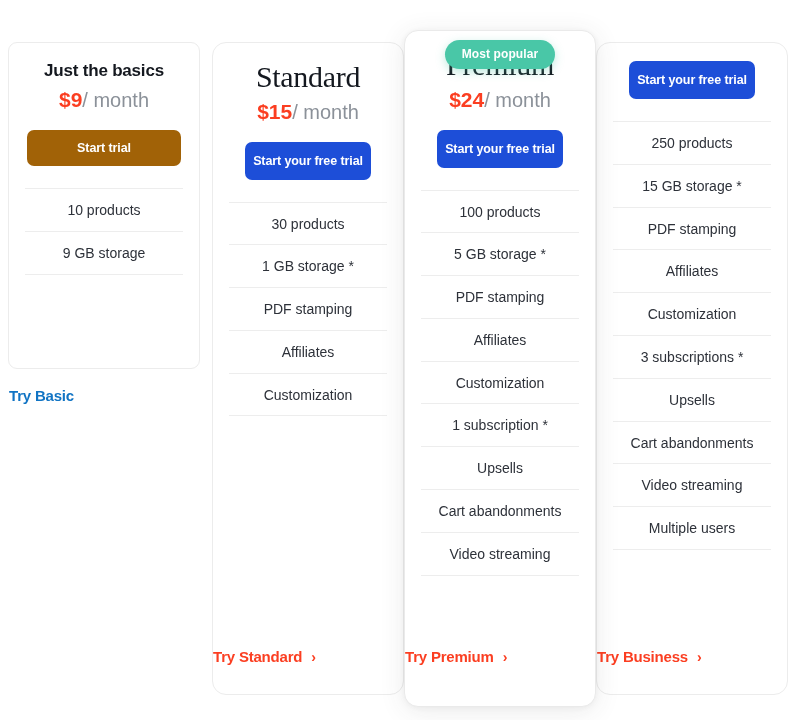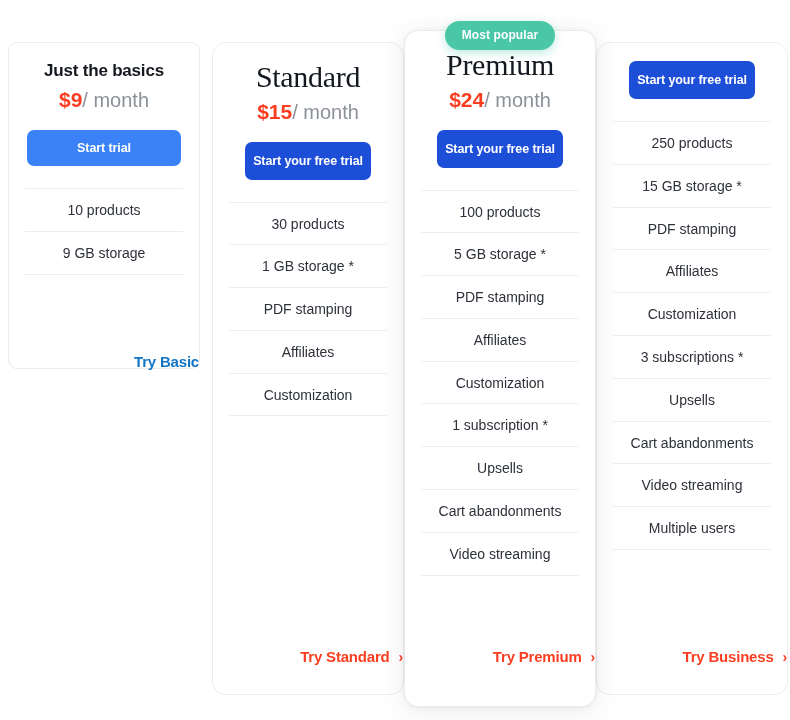--- a/index.html
+++ b/index.html
@@ -39,20 +39,21 @@
   .badge {
     background: #49c7a7;
     color: #ffffff;
     font-size: 12px;
     font-weight: bold;
     letter-spacing: 0.1px;
     padding: 7px 17px 8px;
     border-radius: 999px;
     box-shadow: 0 3px 10px rgba(73,199,167,0.35);
     white-space: nowrap;
+    margin-top: 19px;
   }
 
   .head { padding: 18px 10px 0; text-align: center; }
   .title-sans {
     font-family: "Liberation Sans", sans-serif;
     font-weight: bold;
     font-size: 17px;
     color: #14181f;
     letter-spacing: -0.2px;
   }
@@ -84,36 +85,36 @@
     border: none;
     border-radius: 7px;
     color: #ffffff;
     font-family: "Liberation Sans", sans-serif;
     font-weight: bold;
     font-size: 12.5px;
     letter-spacing: -0.1px;
     cursor: pointer;
     white-space: nowrap;
   }
-  .btn-blue { background: #3b82f6; padding: 11px 0; width: 154px; }
+  .btn-blue { background: #a16207; padding: 11px 0; width: 154px; }
   .btn-red  { background: #1d4ed8; padding: 12px 0; width: 126px; }
 
   .features { margin: 22px 16px 0; }
   .feat {
     border-top: 1px solid #ededed;
     text-align: center;
     font-size: 14px;
     color: #2d3139;
     padding: 13px 0 12px;
     line-height: 1.2;
     white-space: nowrap;
   }
   .feat.last { border-bottom: 1px solid #ededed; }
 
-  .cta-wrap { text-align: right; }
+  .cta-wrap { text-align: left; margin-top: 34px; }
   .cta {
     display: inline-block;
     font-weight: bold;
     font-size: 15px;
     letter-spacing: -0.2px;
     text-decoration: none;
     cursor: pointer;
     white-space: nowrap;
   }
   .cta-blue { color: #1174c4; }

